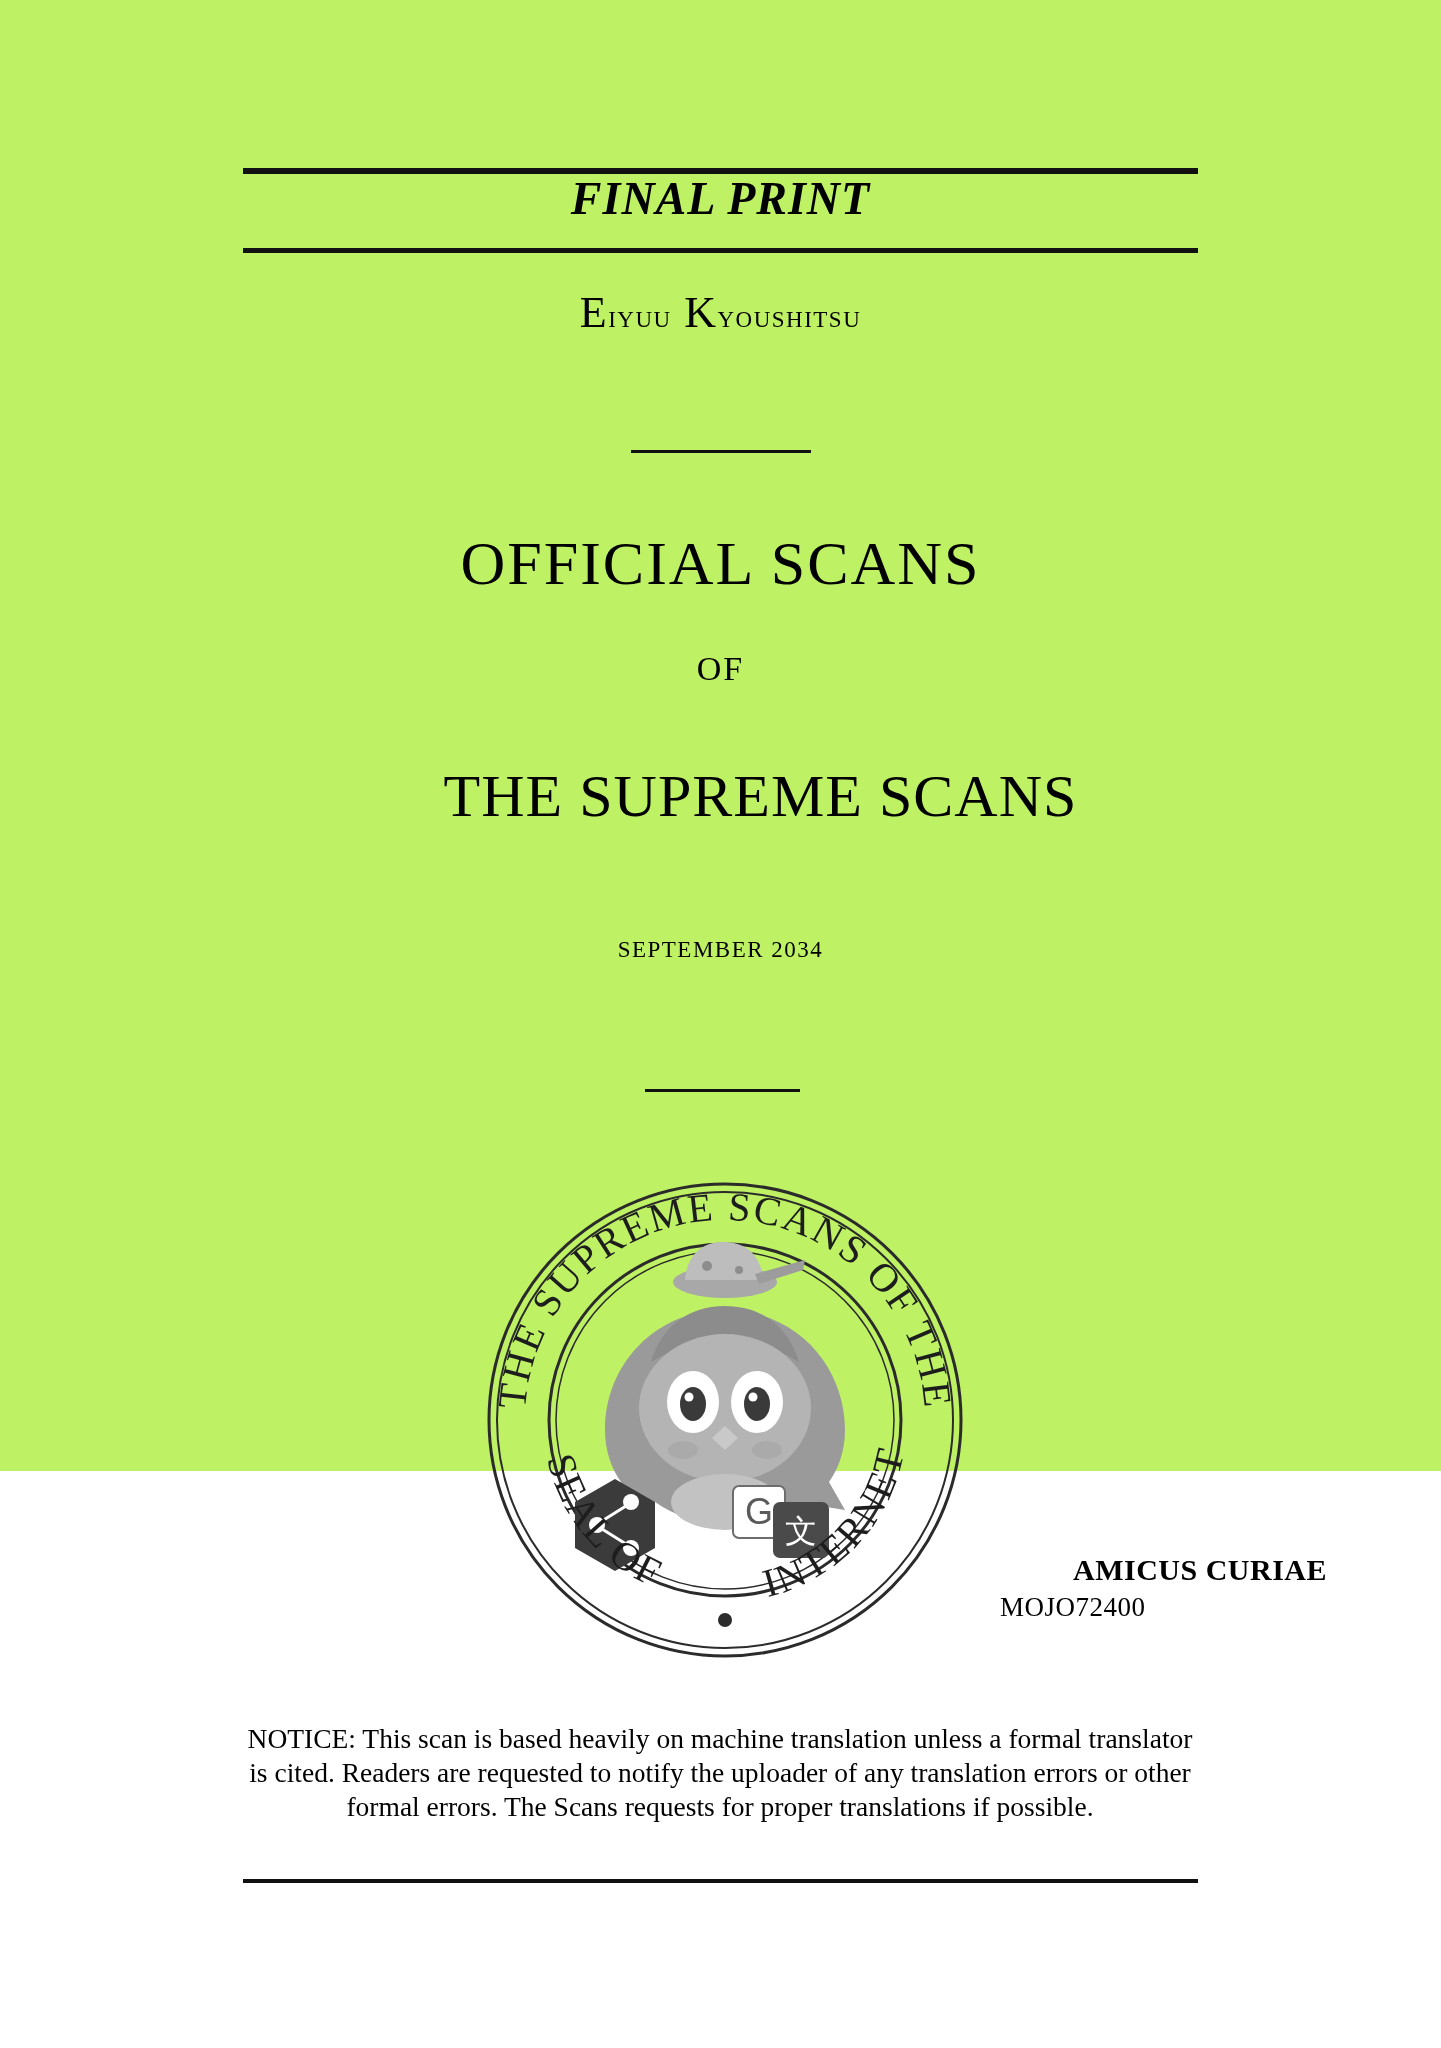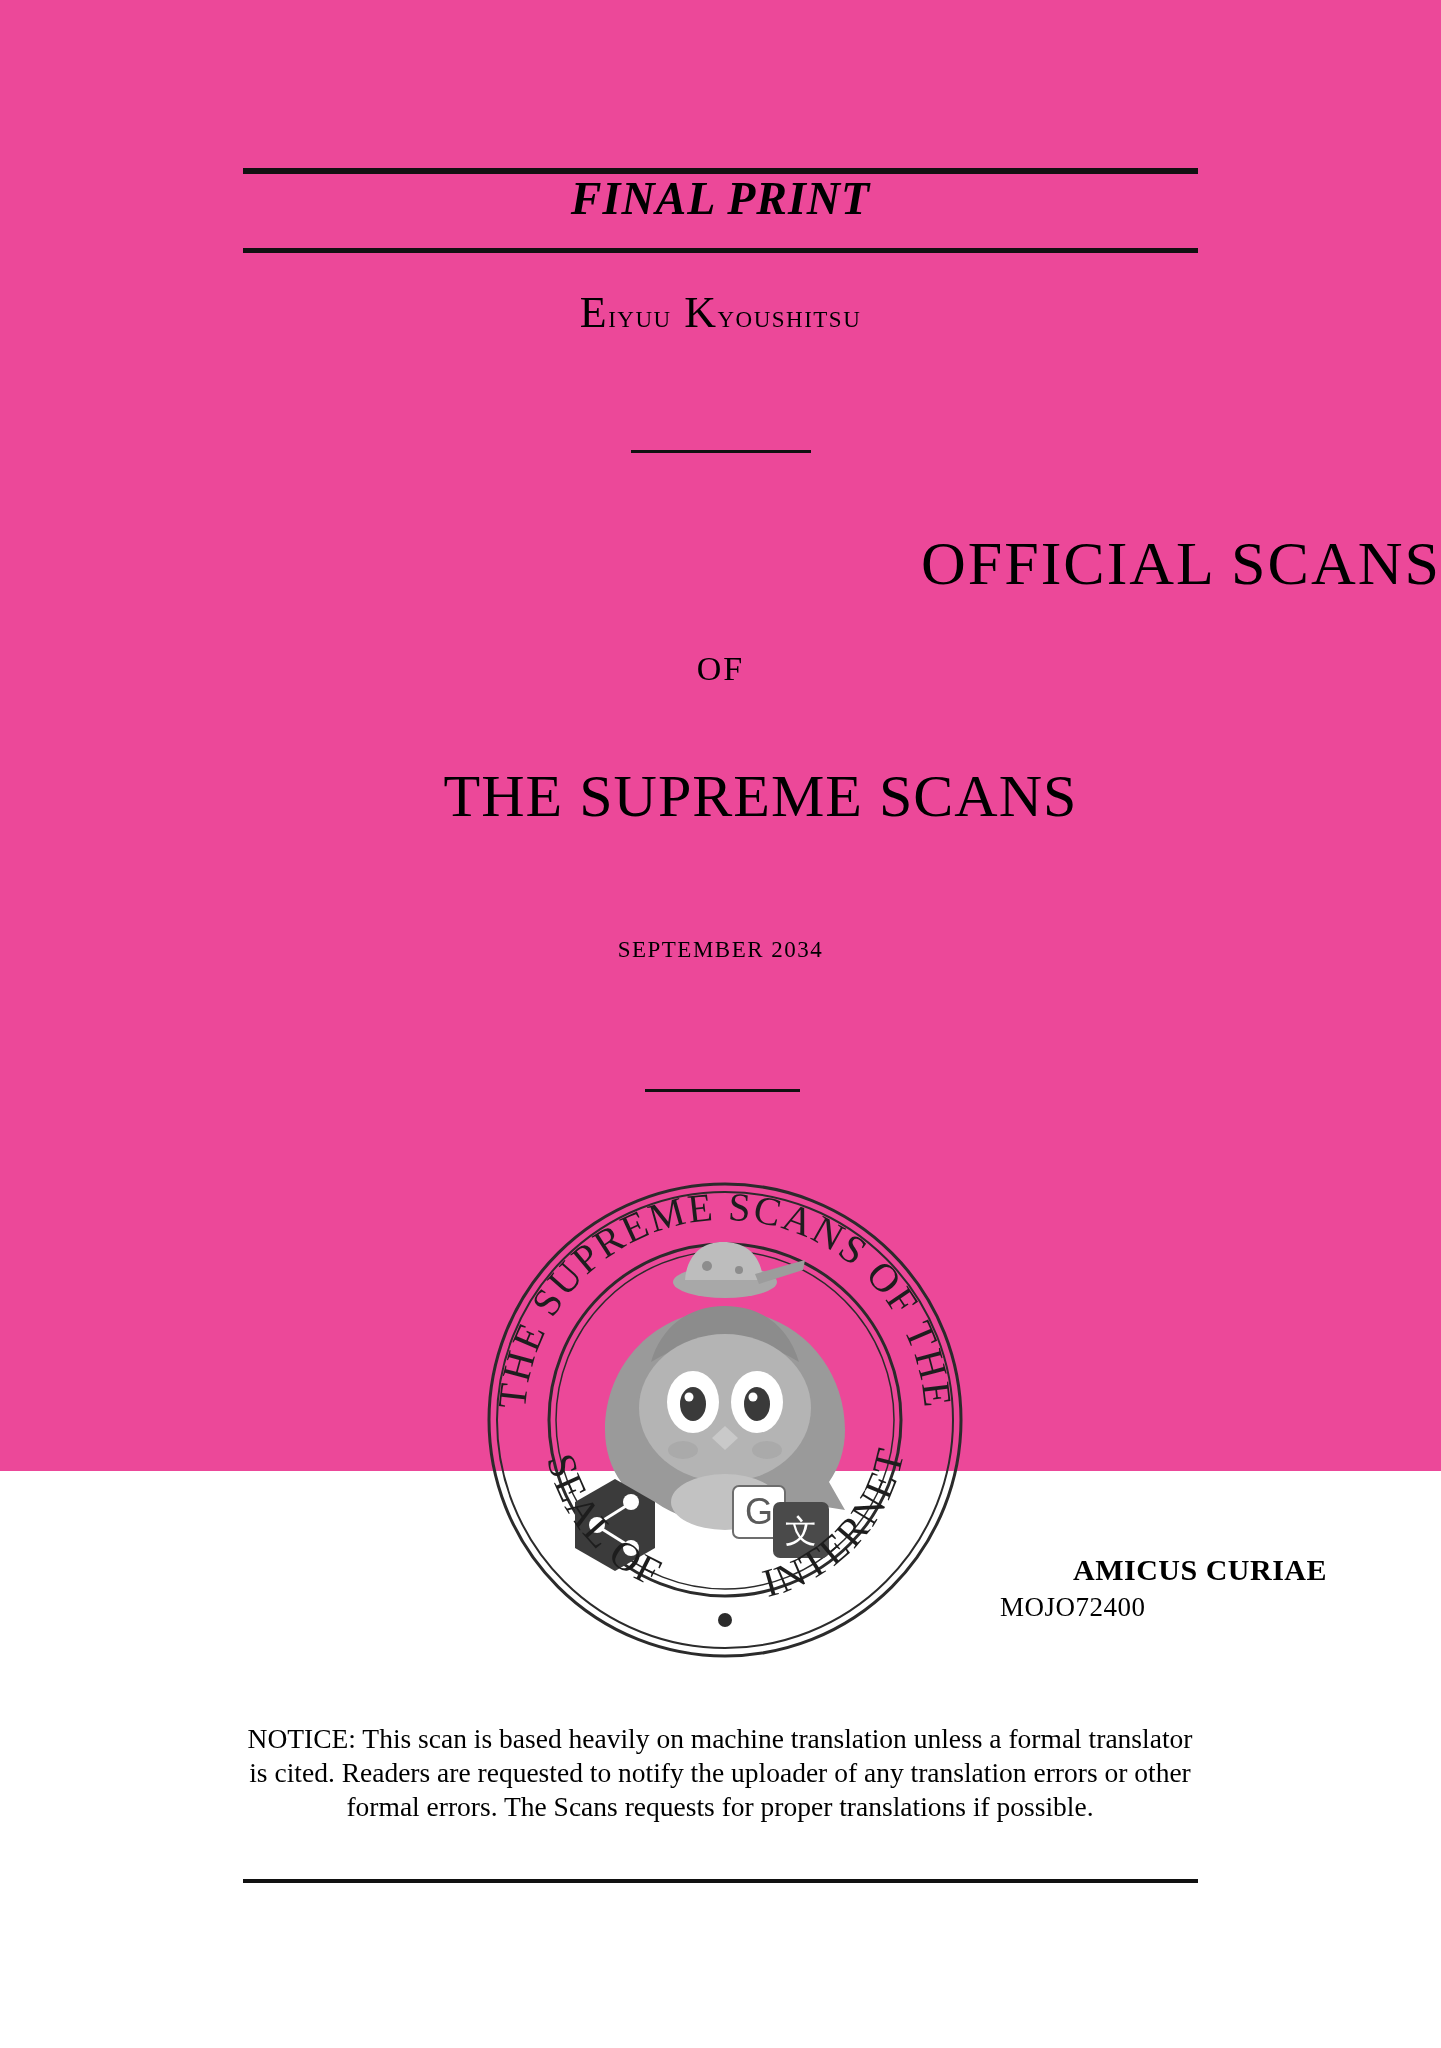--- a/index.html
+++ b/index.html
@@ -13,21 +13,21 @@
     font-family: "Liberation Serif", serif;
     color: #000000;
     position: relative;
     overflow: hidden;
   }
   .page {
     position: absolute;
     left: 0; top: 0;
     width: 1441px;
     height: 1471px;
-    background: #ec4899;
+    background: #bef264;
   }
 
   
   .rule-top {
     position: absolute;
     left: 243px;
     top: 168px;
     width: 955px;
     height: 6px;
     background: #111111;
@@ -83,21 +83,21 @@
     height: 3px;
     background: #111111;
   }
 
   
   .official-scans {
     position: absolute;
     left: 0;
     top: 528px;
     width: 1441px;
-    text-align: right;
+    text-align: center;
     font-size: 62px;
     letter-spacing: 2px;
   }
   .of-word {
     position: absolute;
     left: 0;
     top: 650px;
     width: 1441px;
     text-align: center;
     font-size: 34px;

